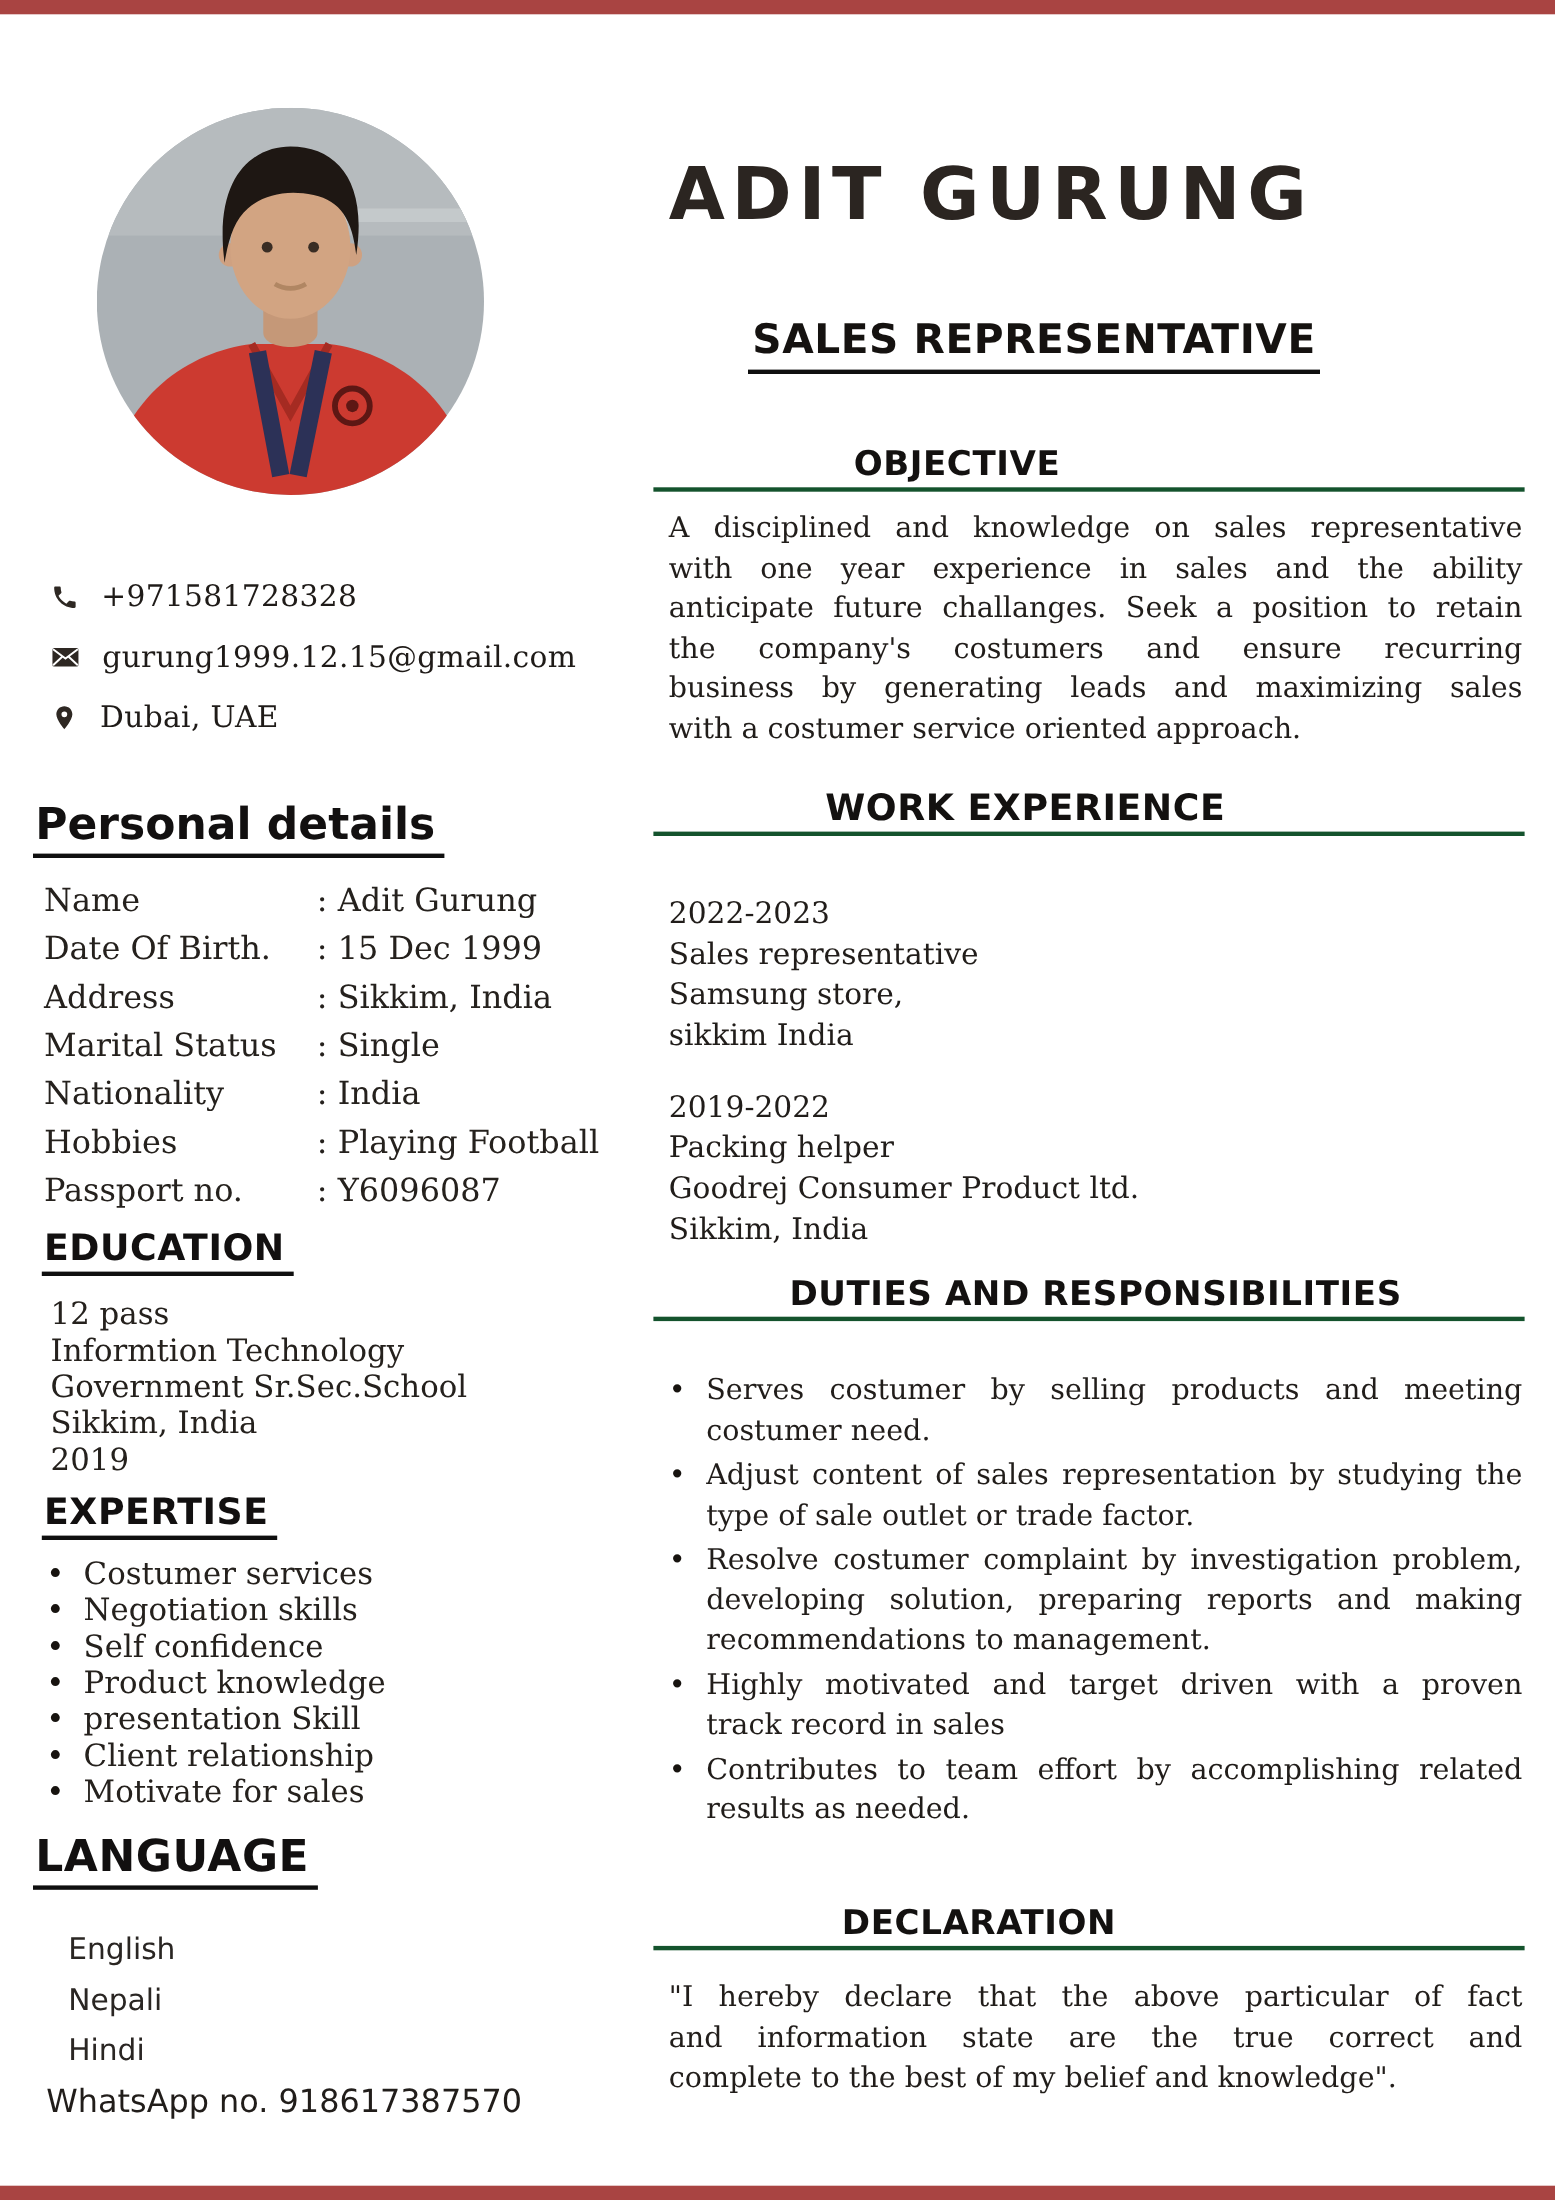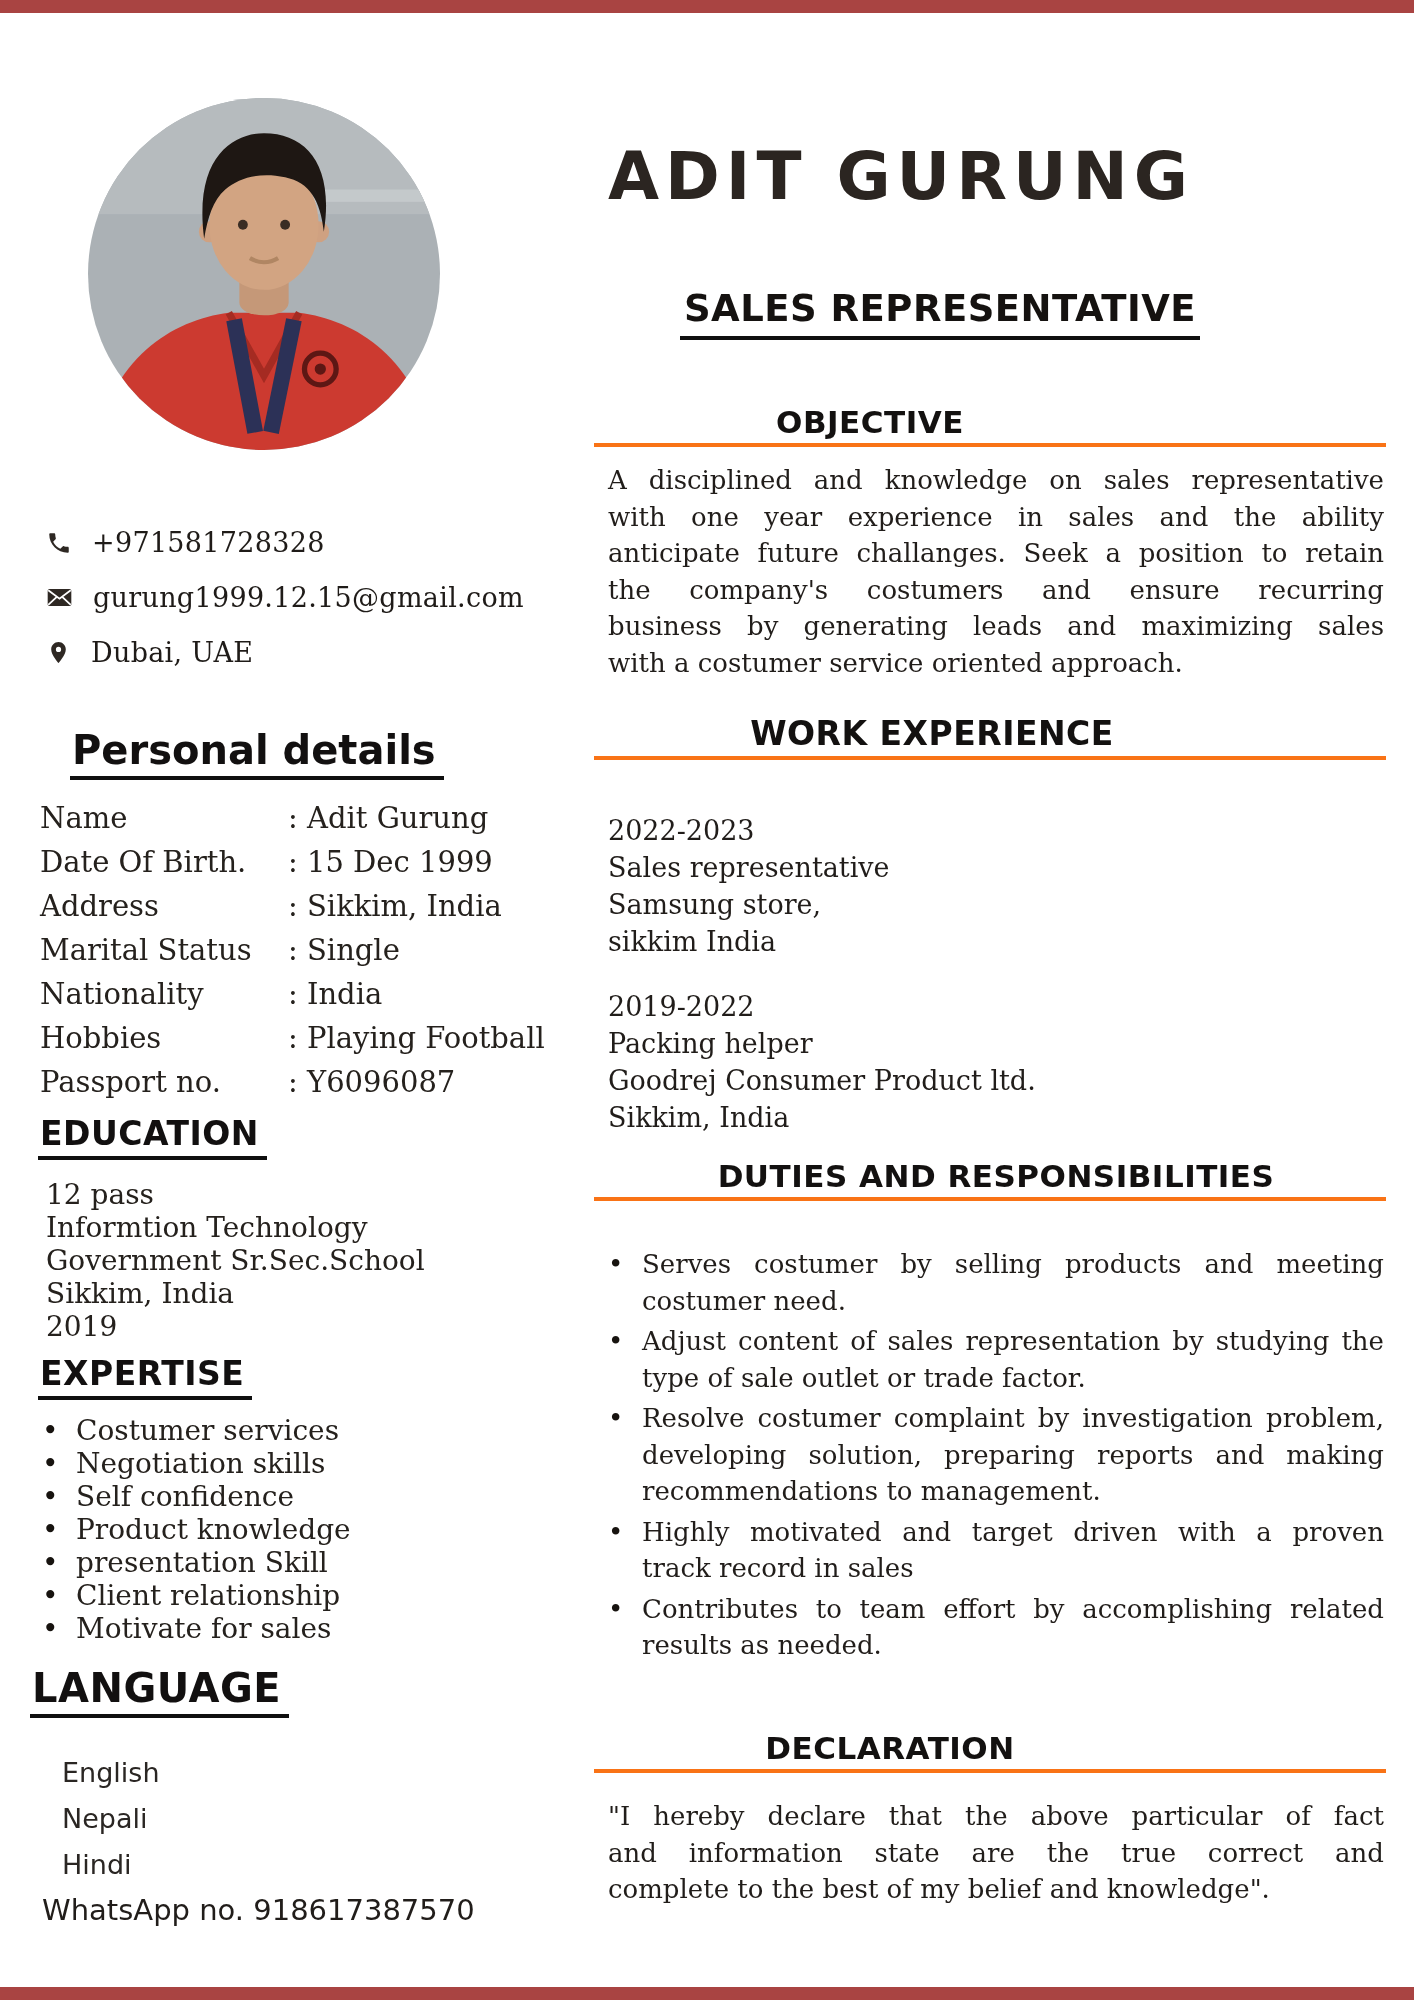--- a/index.html
+++ b/index.html
@@ -15,21 +15,21 @@
 
   .contact{position:absolute;left:46px;top:527px;width:540px;}
   .contact-row{display:flex;align-items:center;gap:20px;margin-bottom:24px;}
   .contact-row svg{flex:0 0 auto;}
   .contact-text{font-size:27px;color:#1f1b18;letter-spacing:0.3px;}
 
   .lsec{position:absolute;}
   .lsec-head{display:inline-block;font-family:"DejaVu Sans",sans-serif;font-weight:700;color:#121010;
              border-bottom:4px solid #0f0f0f;line-height:1.12;padding:0 8px 3px 2px;}
   .personal{left:30px;top:728px;width:575px;}
-  .personal .lsec-head{font-size:40px;margin-left:40px;}
+  .personal .lsec-head{font-size:40px;}
   .personal-table{margin-top:16px;margin-left:10px;}
   .personal-row{display:flex;font-size:29px;line-height:44px;color:#25211d;}
   .personal-label{width:248px;flex:0 0 auto;}
   .personal-value{flex:1;}
 
   .education{left:38px;top:1116px;width:560px;}
   .education .lsec-head,.expertise .lsec-head{font-size:33px;letter-spacing:0.5px;}
   .plain-lines{margin-top:18px;margin-left:8px;font-size:28px;line-height:33px;color:#25211d;}
 
   .expertise{left:38px;top:1356px;width:560px;}
@@ -46,21 +46,21 @@
             font-size:29px;color:#211d1a;}
 
   
   .rcol{position:absolute;left:608px;top:0;width:776px;}
   .r-name{position:absolute;left:0;top:142px;width:776px;font-family:"DejaVu Sans",sans-serif;
           font-weight:700;font-size:66px;line-height:70px;letter-spacing:6px;color:#2b2521;white-space:nowrap;}
   .r-title-wrap{position:absolute;left:0;top:287px;width:776px;text-align:center;transform:translateX(-56px);}
   .r-title{display:inline-block;font-family:"DejaVu Sans",sans-serif;font-weight:700;font-size:37px;
            letter-spacing:0.5px;color:#151210;border-bottom:4px solid #0f0f0f;padding:0 4px 6px 4px;}
 
-  .rsec-head{position:absolute;width:792px;margin-left:-14px;border-bottom:4px solid #f97316;
+  .rsec-head{position:absolute;width:792px;margin-left:-14px;border-bottom:4px solid #14532d;
              text-align:center;padding-bottom:3px;}
   .rsec-head span{position:relative;font-family:"DejaVu Sans",sans-serif;font-weight:700;
                   font-size:31px;letter-spacing:0.5px;color:#131110;}
   .off-objective span{left:-120px;}
   .off-work span{left:-58px;font-size:33px;}
   .off-duties span{left:6px;}
   .off-declaration span{left:-100px;}
   .head-objective{top:404px;}
   .head-work{top:714px;}
   .head-duties{top:1158px;}

